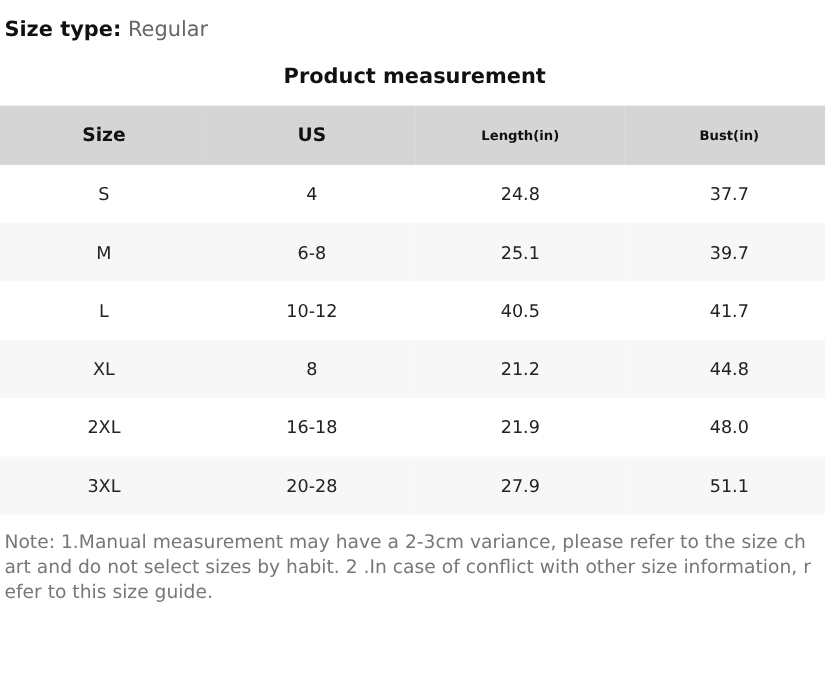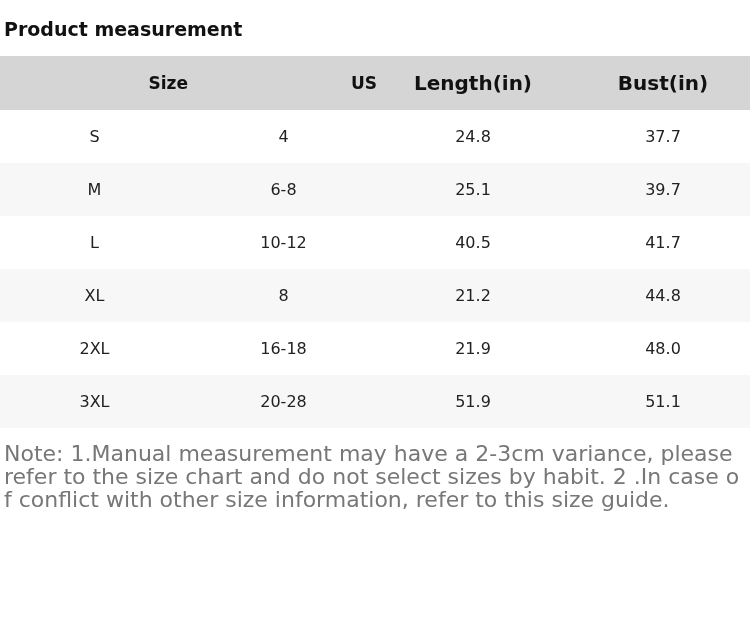--- a/index.html
+++ b/index.html
@@ -31,69 +31,73 @@
   }
   .size-type-value {
     color: #666666;
     font-weight: normal;
   }
   .section-title {
     padding: 18px 0 16px 4px;
     font-size: 19px;
     font-weight: bold;
     color: #111111;
+    text-align: center;
   }
   table.size-table {
     width: 750px;
     border-collapse: collapse;
     table-layout: fixed;
   }
   table.size-table th {
     background: #d5d5d5;
     font-weight: bold;
     color: #111111;
     height: 52px;
     vertical-align: middle;
     text-align: center;
   }
   table.size-table th.col-size,
   table.size-table th.col-us {
     font-size: 17px;
-    text-align: right;
   }
   table.size-table th.col-small {
-    font-size: 20px;
+    font-size: 12px;
   }
   table.size-table td {
     height: 51px;
     text-align: center;
     vertical-align: middle;
     font-size: 16px;
     color: #222222;
   }
   table.size-table tbody tr.odd td {
     background: #ffffff;
   }
   table.size-table tbody tr.even td {
     background: #f7f7f7;
   }
   .note {
     padding: 14px 8px 0 4px;
-    font-size: 22px;
+    font-size: 17px;
     line-height: 23px;
     color: #777777;
     letter-spacing: 0px;
     word-break: break-all;
   }
 </style>
 </head>
 <body>
 
 <div class="page">
 
+  <div class="size-type-line">
+    <span class="size-type-label">Size type:</span>
+    <span class="size-type-value">Regular</span>
+  </div>
 
   <div class="section-title">Product measurement</div>
 
   <table class="size-table">
     <thead>
       <tr>
         <th class="col-size" style="width:187px">Size</th>
         <th class="col-us" style="width:187px">US</th>
         <th class="col-small" style="width:188px">Length(in)</th>
         <th class="col-small" style="width:188px">Bust(in)</th>
@@ -126,21 +130,21 @@
       </tr>
       <tr class="odd">
         <td>2XL</td>
         <td>16-18</td>
         <td>21.9</td>
         <td>48.0</td>
       </tr>
       <tr class="even">
         <td>3XL</td>
         <td>20-28</td>
-        <td>51.9</td>
+        <td>27.9</td>
         <td>51.1</td>
       </tr>
     </tbody>
   </table>
 
   <div class="note">Note: 1.Manual measurement may have a 2-3cm variance, please refer to the size chart and do not select sizes by habit. 2 .In case of conflict with other size information, refer to this size guide.</div>
 
 </div>
 
 </body></html>

